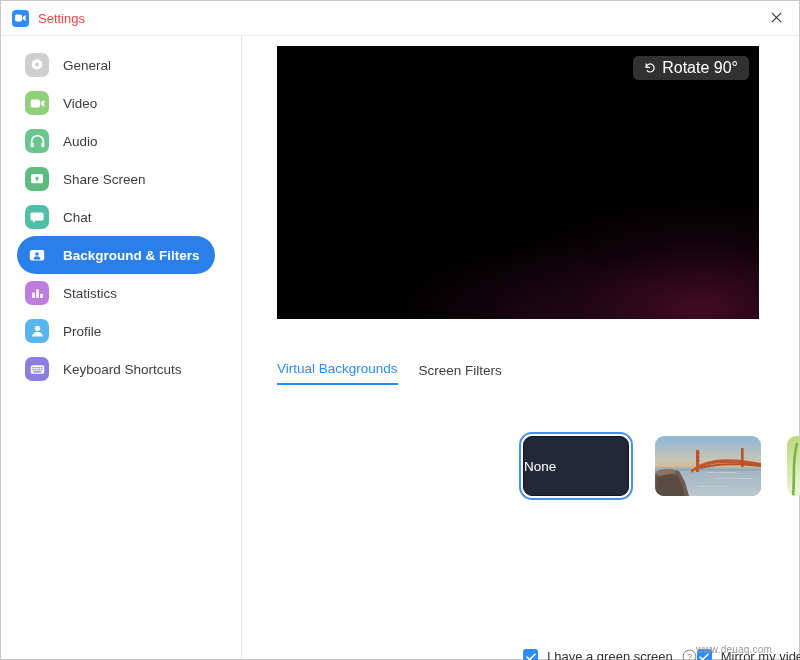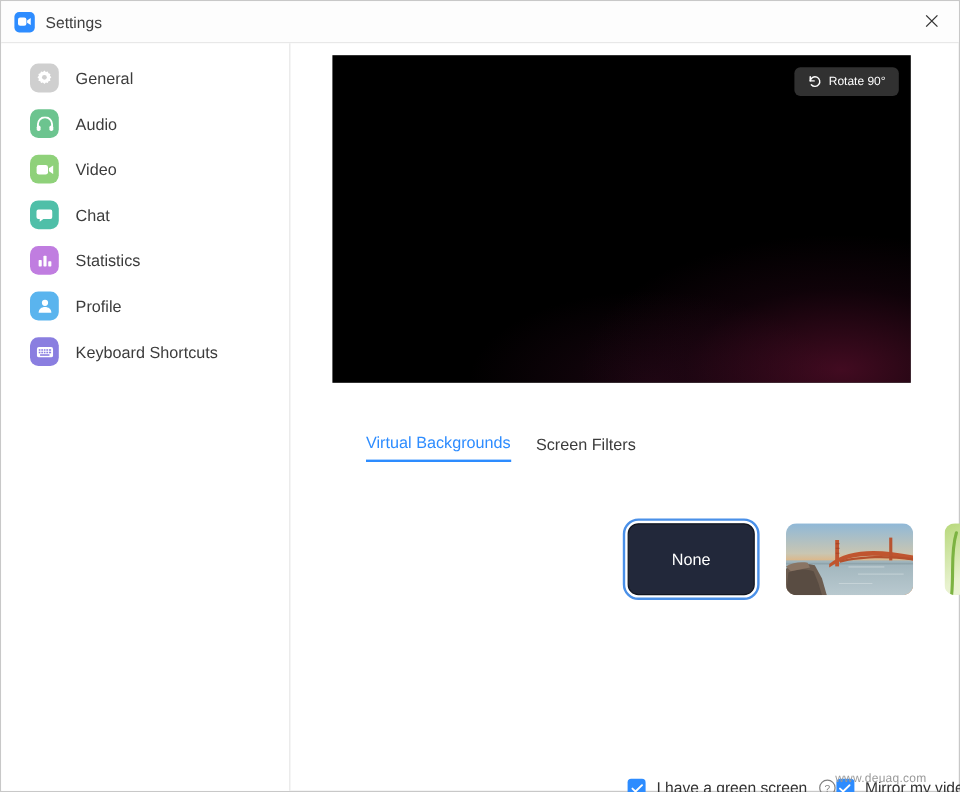--- a/index.html
+++ b/index.html
@@ -40,21 +40,21 @@
     border-radius: 4px;
     background: #2d8cff;
     margin-left: 11px;
     display: flex;
     align-items: center;
     justify-content: center;
   }
   .titlebar-title {
     margin-left: 9px;
     font-size: 13px;
-    color: #404040;
+    color: #ef4444;
   }
   .titlebar-close {
     position: absolute;
     right: 0;
     top: 0;
     width: 46px;
     height: 33px;
     display: flex;
     align-items: center;
     justify-content: center;
@@ -137,35 +137,34 @@
     right: 10px;
     top: 10px;
     height: 24px;
     display: flex;
     align-items: center;
     gap: 6px;
     padding: 0 11px;
     border-radius: 5px;
     background: rgba(60,60,60,0.82);
     color: #ffffff;
-    font-size: 10px;
+    font-size: 16px;
     cursor: pointer;
     white-space: nowrap;
   }
 
   
   .tabs-row {
     position: absolute;
     left: 35px;
     top: 325px;
     width: 483px;
     display: flex;
     align-items: flex-end;
     gap: 21px;
-    margin-left: 28px;
   }
   .tab {
     font-size: 13.5px;
     color: #3c3c3c;
     padding-bottom: 7px;
     cursor: pointer;
     white-space: nowrap;
   }
   .tab.active {
     color: #2d8cff;
@@ -190,21 +189,21 @@
     box-sizing: border-box;
   }
   .thumb.selected {
     outline: 2px solid #4a90e8;
     outline-offset: 2px;
   }
   .thumb-none {
     background: #22283a;
     display: flex;
     align-items: center;
-    justify-content: center;
+    justify-content: flex-start;
     color: #ffffff;
     font-size: 13.5px;
     border: 1px solid #11151f;
   }
   .thumb-img { width: 100%; height: 100%; display: block; }
 
   
   .bottom-row {
     position: absolute;
     left: 281px;
@@ -278,50 +277,69 @@
         <div class="nav-ico" style="background:#cfcfcf">
           <svg width="14" height="14" viewBox="0 0 14 14">
             <path d="M7 0.8 8.2 2 9.8 1.6 10.4 3.1 12 3.6 11.6 5.2 12.8 6.4 11.6 7.6 12 9.2 10.4 9.7 9.8 11.2 8.2 10.8 7 12 5.8 10.8 4.2 11.2 3.6 9.7 2 9.2 2.4 7.6 1.2 6.4 2.4 5.2 2 3.6 3.6 3.1 4.2 1.6 5.8 2z" fill="#ffffff"></path>
             <circle cx="7" cy="6.4" r="2" fill="#cfcfcf"></circle>
           </svg>
         </div>
         <div class="nav-label">General</div>
       </div>
 
       <div class="nav-item">
+        <div class="nav-ico" style="background:#8fd17a">
+          <svg width="15" height="11" viewBox="0 0 15 11">
+            <rect x="0.5" y="1.5" width="9.5" height="8" rx="2" fill="#ffffff"></rect>
+            <path d="M10.8 4.3 14.3 2v7l-3.5-2.3z" fill="#ffffff"></path>
+          </svg>
+        </div>
+        <div class="nav-label">Video</div>
+      </div>
+
+      <div class="nav-item">
         <div class="nav-ico" style="background:#6cc48f">
           <svg width="15" height="13" viewBox="0 0 15 13">
             <path d="M1.6 9V6.6a5.9 5.9 0 0 1 11.8 0V9" stroke="#ffffff" stroke-width="1.6" fill="none"></path>
             <rect x="0.6" y="7.6" width="3.2" height="4.6" rx="1.5" fill="#ffffff"></rect>
             <rect x="11.2" y="7.6" width="3.2" height="4.6" rx="1.5" fill="#ffffff"></rect>
           </svg>
         </div>
         <div class="nav-label">Audio</div>
       </div>
 
       <div class="nav-item">
-        <div class="nav-ico" style="background:#8fd17a">
-          <svg width="15" height="11" viewBox="0 0 15 11">
-            <rect x="0.5" y="1.5" width="9.5" height="8" rx="2" fill="#ffffff"></rect>
-            <path d="M10.8 4.3 14.3 2v7l-3.5-2.3z" fill="#ffffff"></path>
-          </svg>
-        </div>
-        <div class="nav-label">Video</div>
-      </div>
-
+        <div class="nav-ico" style="background:#5dbd7e">
+          <svg width="14" height="12" viewBox="0 0 14 12">
+            <rect x="1" y="1" width="12" height="9.2" rx="1.6" fill="#ffffff"></rect>
+            <path d="M7 3.2 9.2 5.8H7.8v2.4H6.2V5.8H4.8z" fill="#5dbd7e"></path>
+          </svg>
+        </div>
+        <div class="nav-label">Share Screen</div>
+      </div>
 
       <div class="nav-item">
         <div class="nav-ico" style="background:#4fbfa8">
           <svg width="14" height="13" viewBox="0 0 14 13">
             <path d="M2 1.6h10a1.6 1.6 0 0 1 1.6 1.6v4.6A1.6 1.6 0 0 1 12 9.4H6.1L3.1 11.8V9.4H2A1.6 1.6 0 0 1 0.4 7.8V3.2A1.6 1.6 0 0 1 2 1.6z" fill="#ffffff"></path>
           </svg>
         </div>
         <div class="nav-label">Chat</div>
       </div>
 
+      <div class="nav-item active">
+        <div class="nav-ico" style="background:transparent">
+          <svg width="16" height="13" viewBox="0 0 16 13">
+            <rect x="0.8" y="1" width="14.4" height="10.6" rx="2" fill="#ffffff"></rect>
+            <circle cx="8" cy="5" r="1.8" fill="#2b7fe8"></circle>
+            <path d="M4.6 10.4c0-1.9 1.5-3.1 3.4-3.1s3.4 1.2 3.4 3.1z" fill="#2b7fe8"></path>
+          </svg>
+        </div>
+        <div class="nav-label">Background &amp; Filters</div>
+      </div>
 
 
       <div class="nav-item">
         <div class="nav-ico" style="background:#c07de0">
           <svg width="13" height="12" viewBox="0 0 13 12">
             <rect x="1.2" y="5.6" width="2.6" height="5.4" rx="0.6" fill="#ffffff"></rect>
             <rect x="5.2" y="2.2" width="2.6" height="8.8" rx="0.6" fill="#ffffff"></rect>
             <rect x="9.2" y="6.8" width="2.6" height="4.2" rx="0.6" fill="#ffffff"></rect>
           </svg>
         </div>

